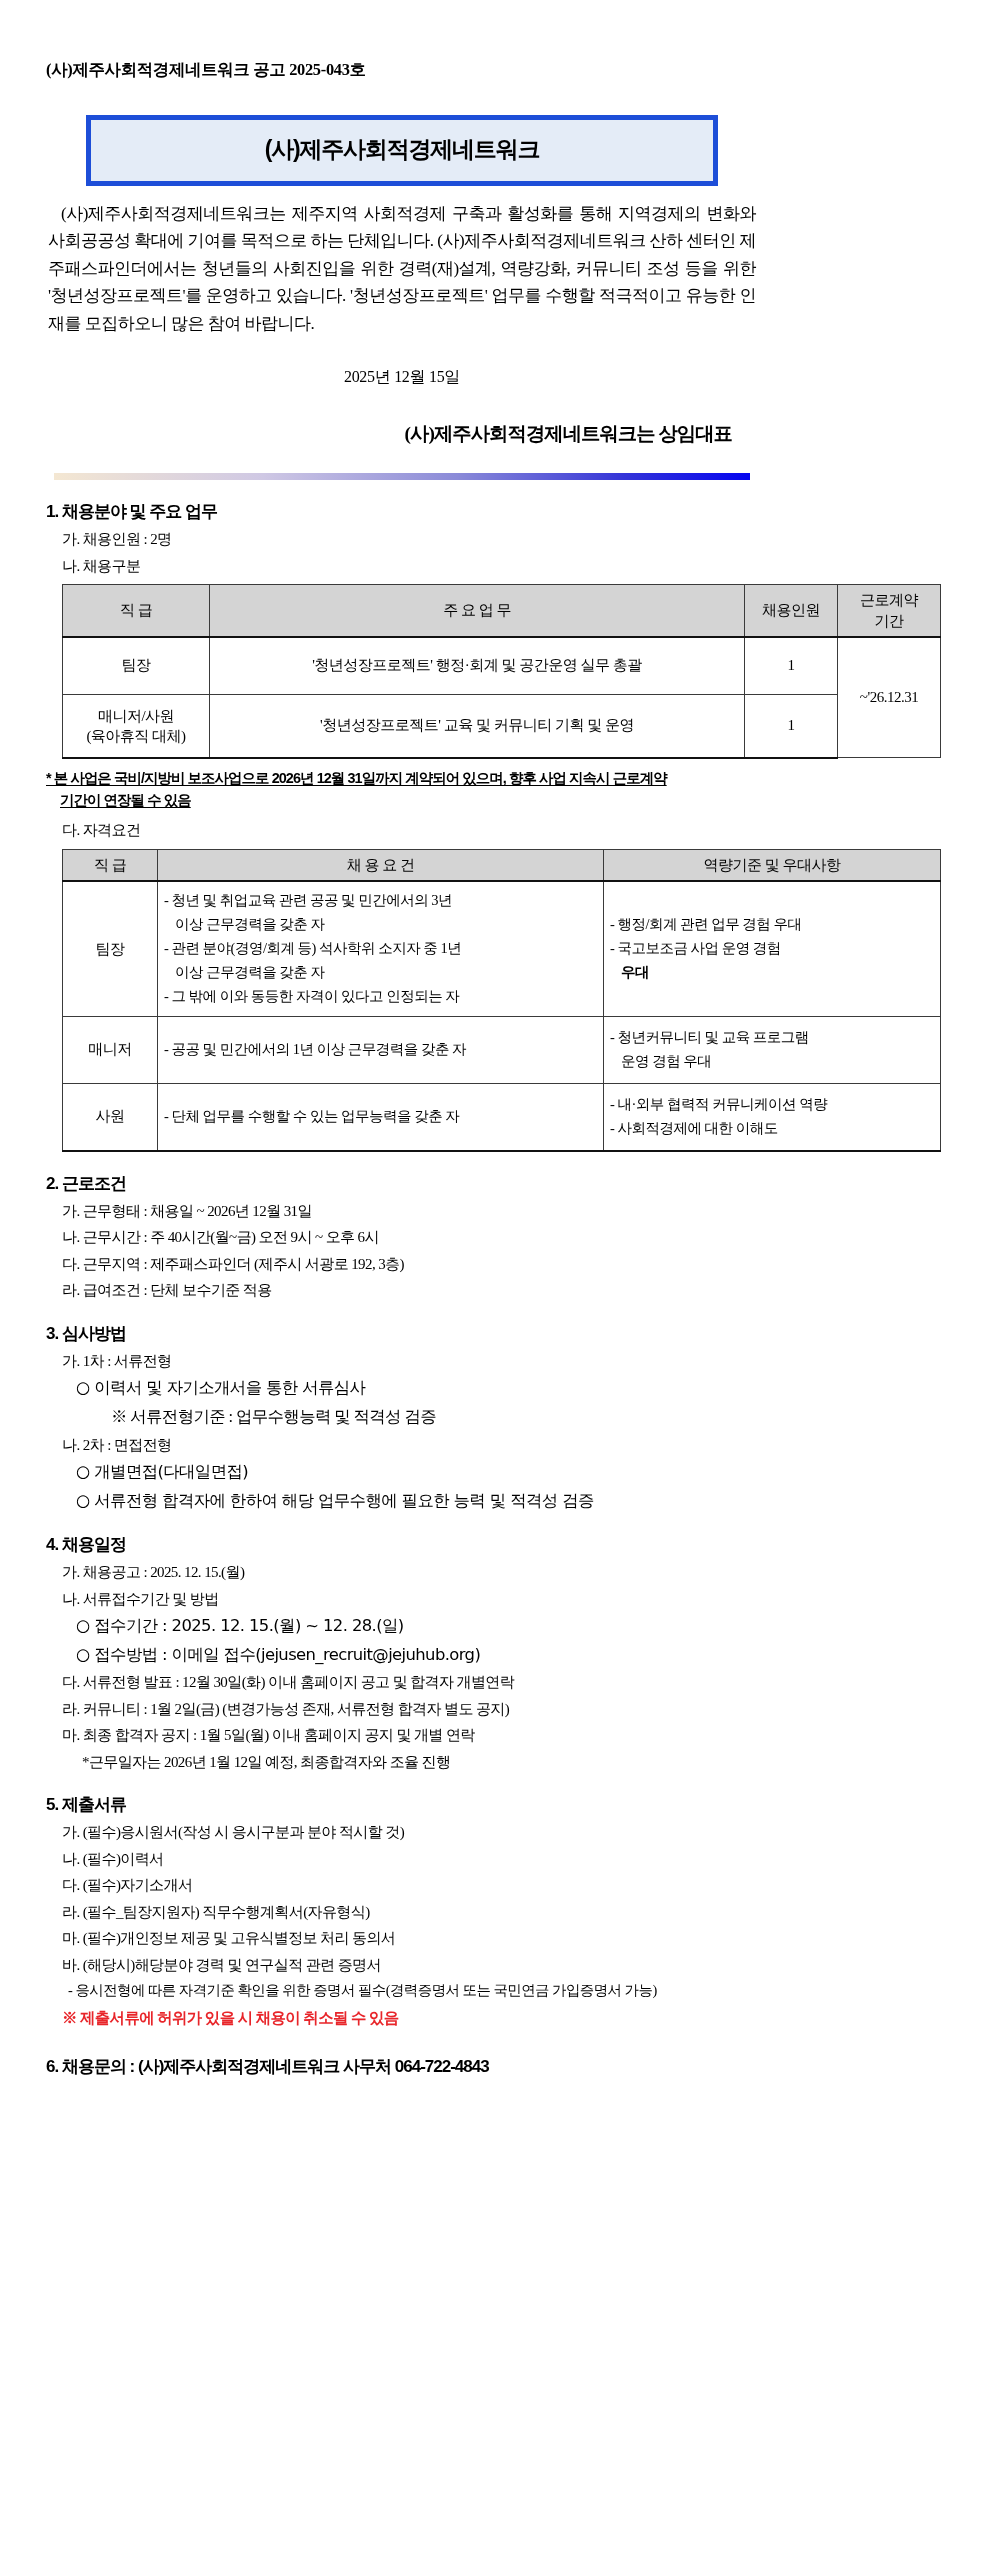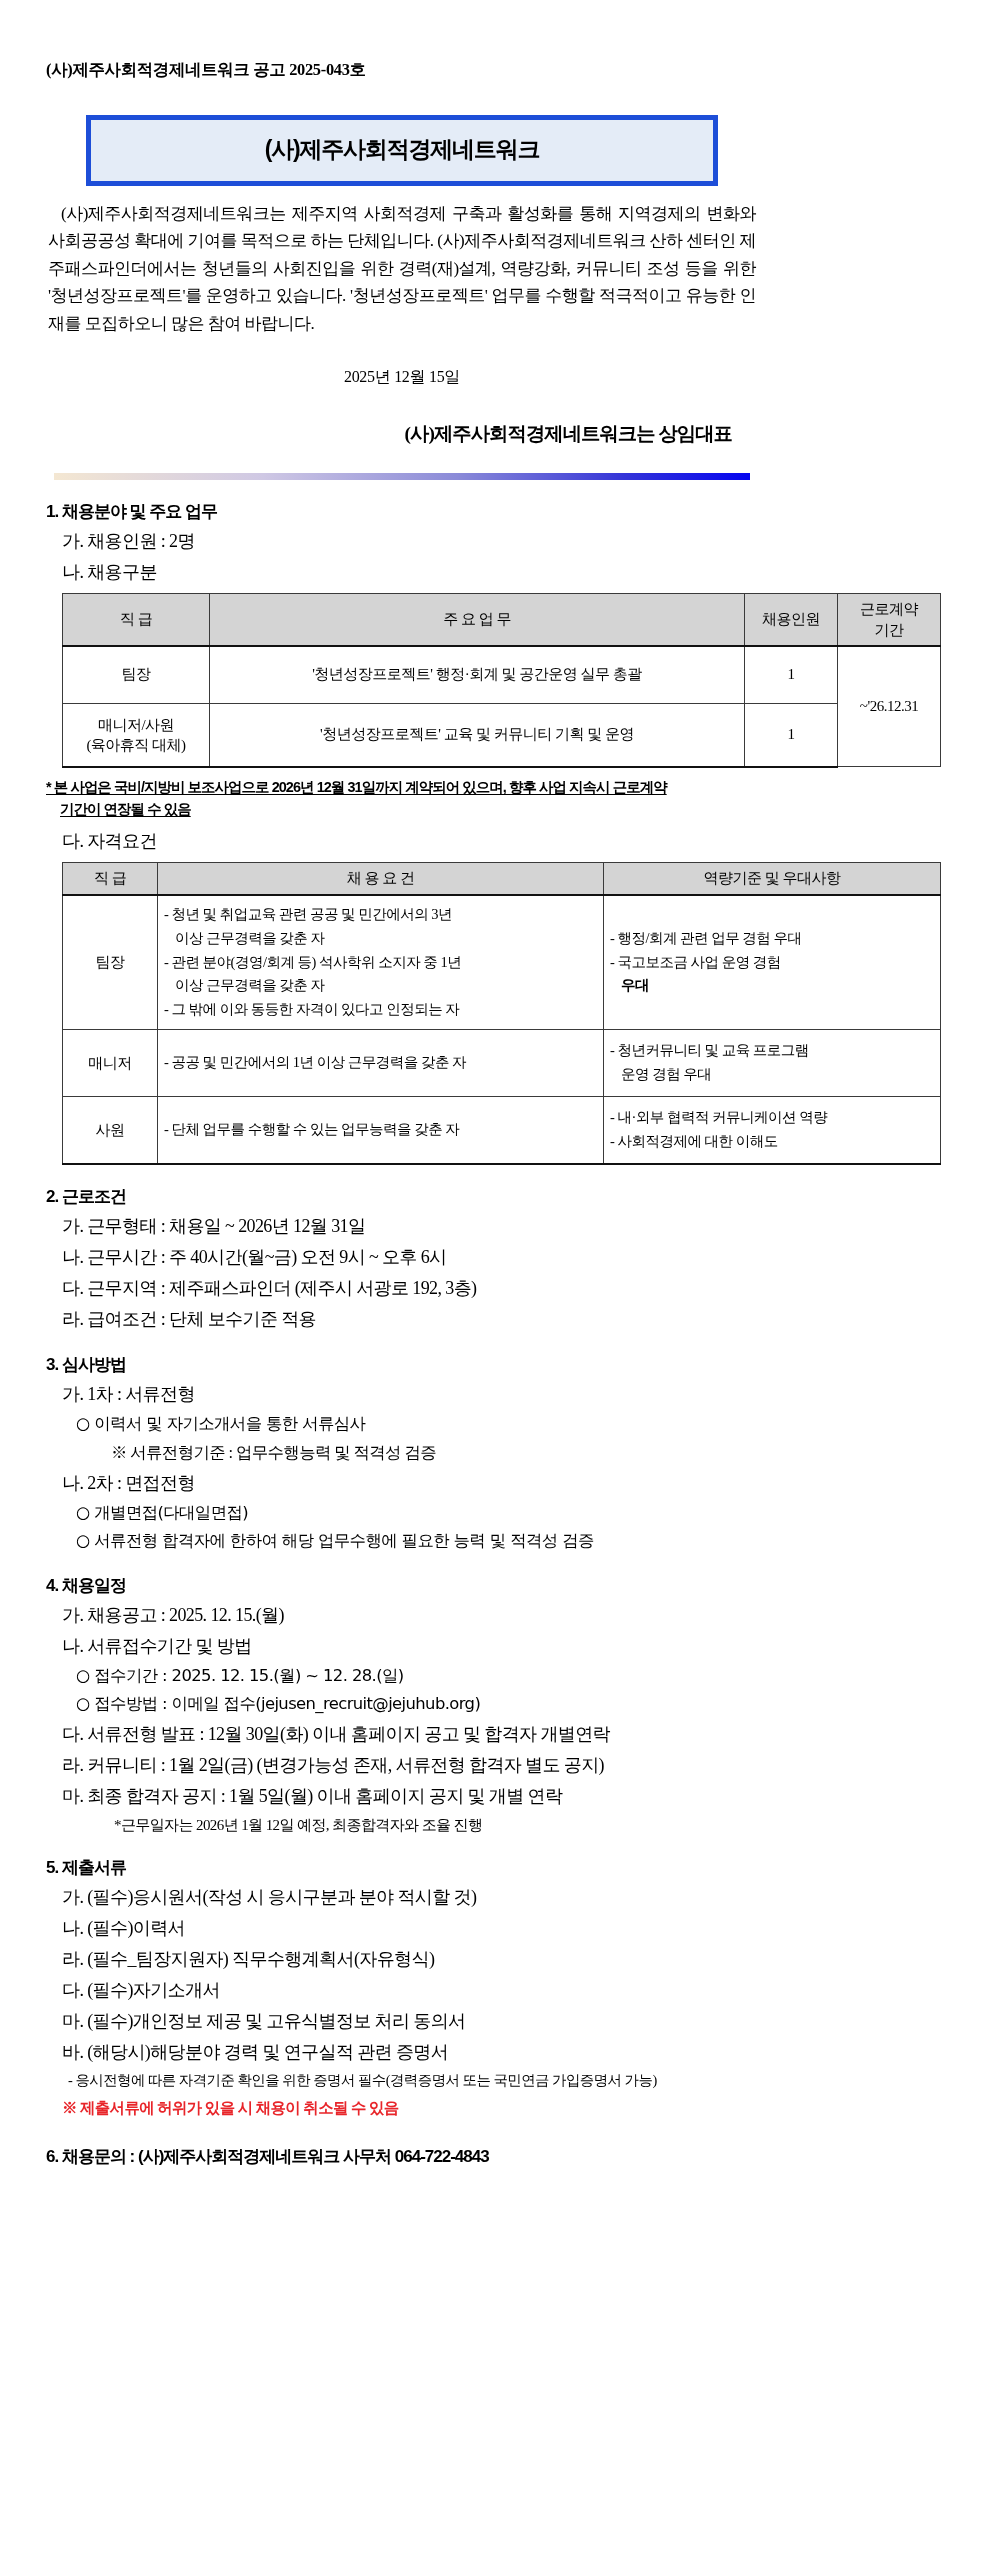--- a/index.html
+++ b/index.html
@@ -80,41 +80,41 @@
     margin-top: 20px;
   }
   .sec-title {
     font-family: "Liberation Sans", "DejaVu Sans", sans-serif;
     font-size: 17px;
     font-weight: 700;
     letter-spacing: -1px;
     margin-bottom: 5px;
   }
   .lvl1 {
-    font-size: 18px;
+    font-size: 15px;
     letter-spacing: -0.6px;
     margin: 4px 0 4px 16px;
     line-height: 1.5;
   }
   .lvl2 {
     font-size: 16.4px;
     letter-spacing: -0.6px;
     margin: 4px 0 4px 30px;
     line-height: 1.5;
   }
   .lvl3 {
     font-size: 16.4px;
     letter-spacing: -0.6px;
     margin: 4px 0 4px 65px;
     line-height: 1.5;
   }
   .note-indent {
     font-size: 15px;
     letter-spacing: -0.6px;
-    margin: 2px 0 2px 68px;
+    margin: 2px 0 2px 36px;
     line-height: 1.5;
   }
   .small-note {
     font-size: 14.4px;
     letter-spacing: -0.5px;
     margin: 3px 0 3px 22px;
     line-height: 1.5;
   }
   .red-note {
     color: #e8252a;
@@ -327,22 +327,22 @@
     <div class="lvl1">다. 서류전형 발표 : 12월 30일(화) 이내 홈페이지 공고 및 합격자 개별연락</div>
     <div class="lvl1">라. 커뮤니티 : 1월 2일(금) (변경가능성 존재, 서류전형 합격자 별도 공지)</div>
     <div class="lvl1">마. 최종 합격자 공지 : 1월 5일(월) 이내 홈페이지 공지 및 개별 연락</div>
     <div class="note-indent">*근무일자는 2026년 1월 12일 예정, 최종합격자와 조율 진행</div>
   </div>
 
   <div class="section">
     <div class="sec-title">5. 제출서류</div>
     <div class="lvl1">가. (필수)응시원서(작성 시 응시구분과 분야 적시할 것)</div>
     <div class="lvl1">나. (필수)이력서</div>
+    <div class="lvl1">다. (필수)자기소개서</div>
     <div class="lvl1">라. (필수_팀장지원자) 직무수행계획서(자유형식)</div>
-    <div class="lvl1">다. (필수)자기소개서</div>
     <div class="lvl1">마. (필수)개인정보 제공 및 고유식별정보 처리 동의서</div>
     <div class="lvl1">바. (해당시)해당분야 경력 및 연구실적 관련 증명서</div>
     <div class="small-note">- 응시전형에 따른 자격기준 확인을 위한 증명서 필수(경력증명서 또는 국민연금 가입증명서 가능)</div>
     <div class="red-note">※ 제출서류에 허위가 있을 시 채용이 취소될 수 있음</div>
   </div>
 
   <div class="section" style="margin-top:26px">
     <div class="sec-title">6. 채용문의 : (사)제주사회적경제네트워크 사무처 064-722-4843</div>
   </div>
 

